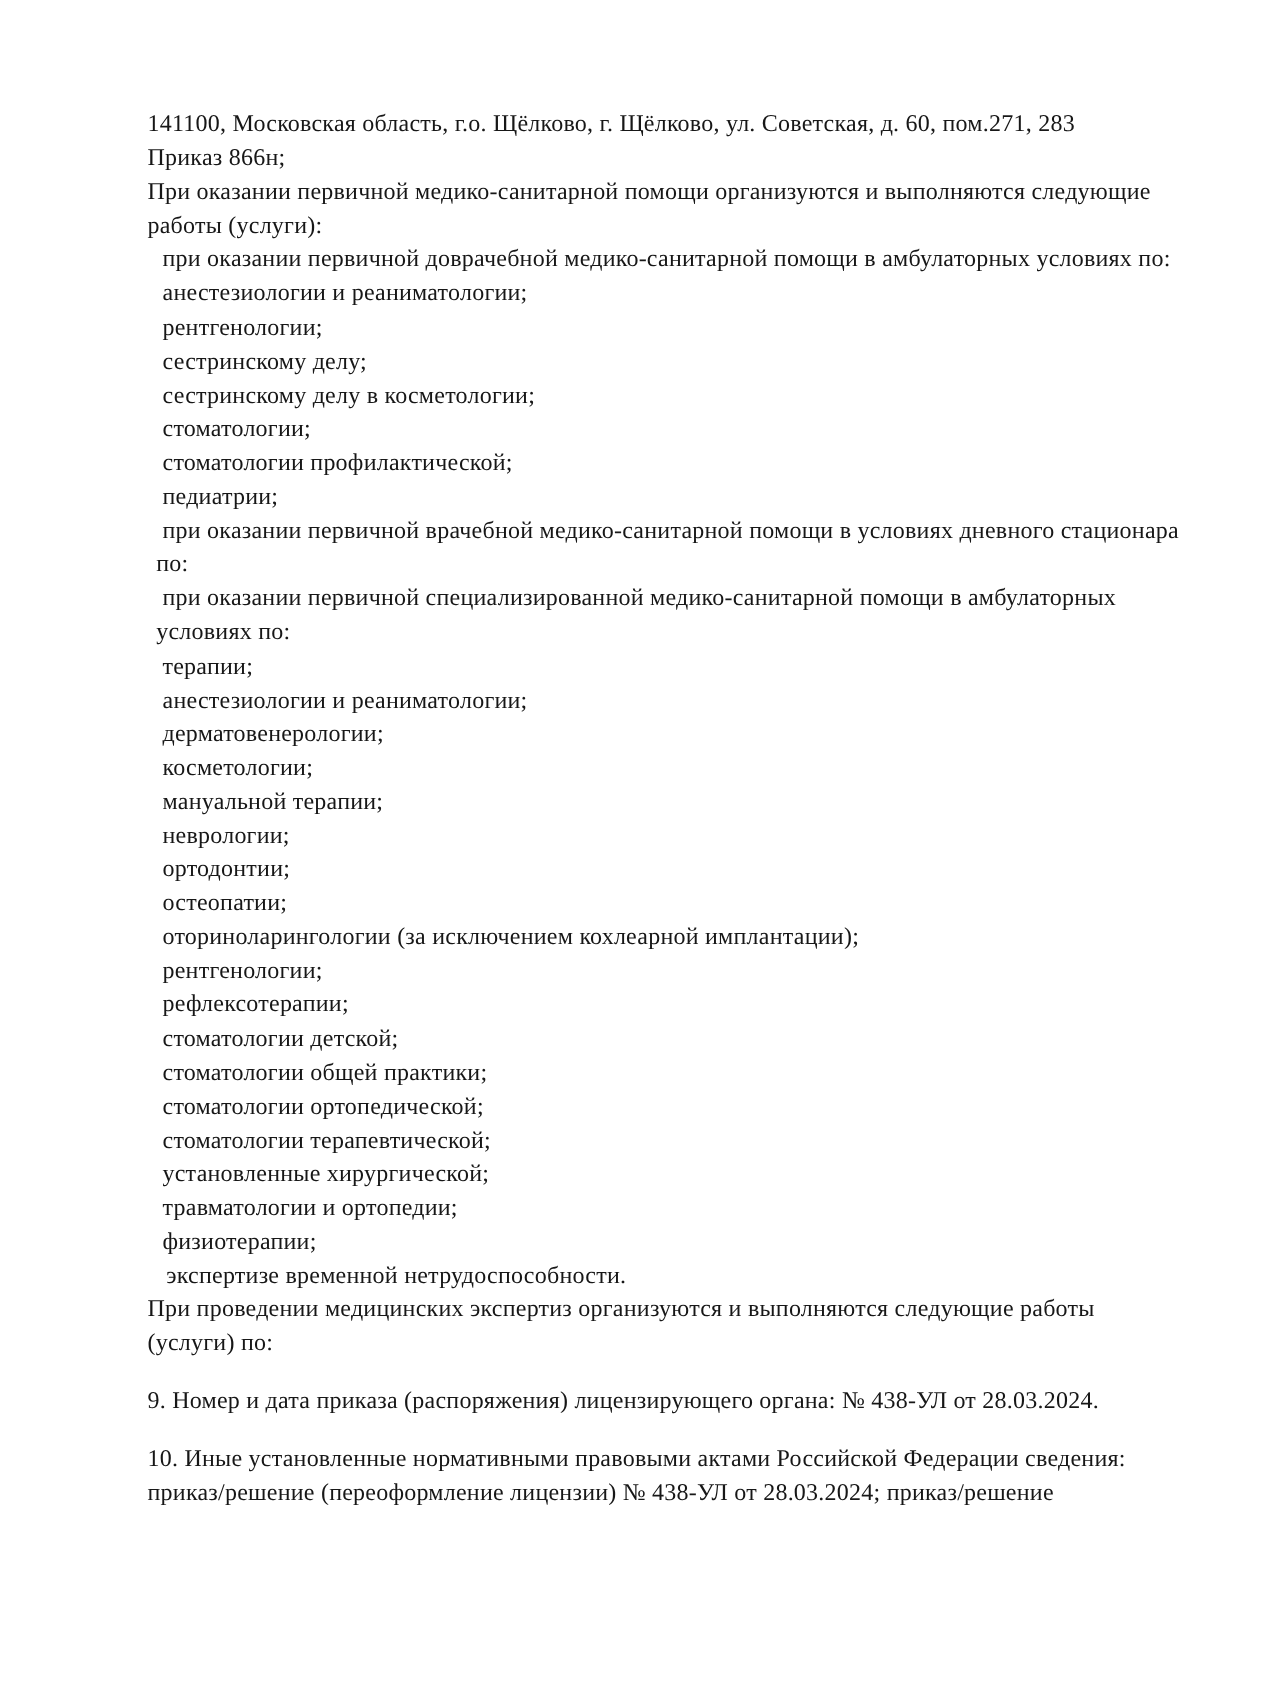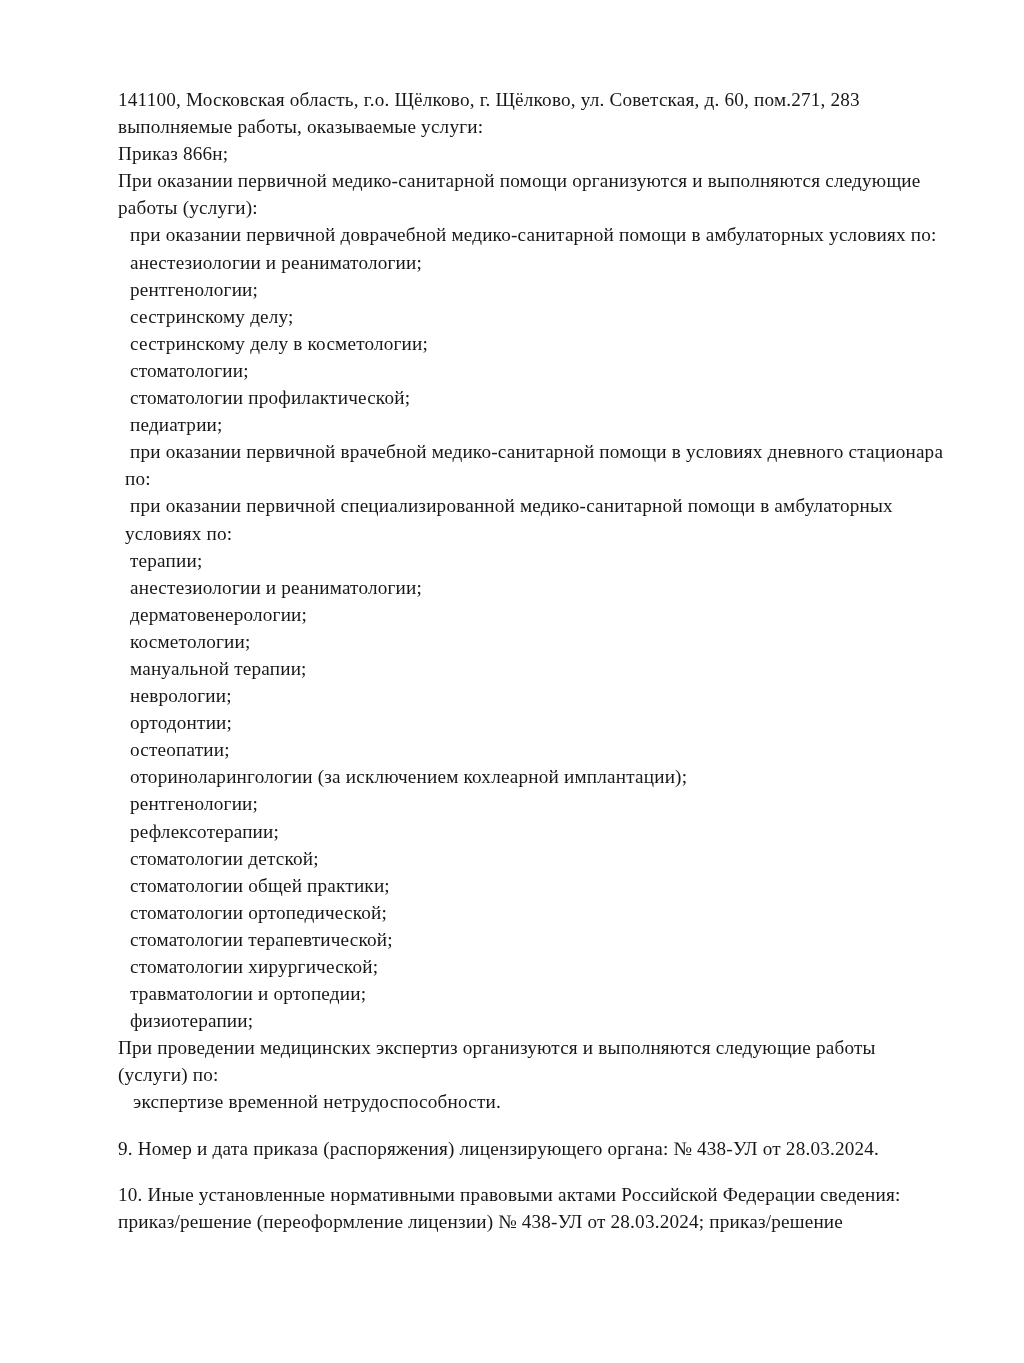--- a/index.html
+++ b/index.html
@@ -48,21 +48,20 @@
   .clause { }
 </style>
 </head>
 <body>
 
 <div class="page">
   <div class="doc-body">
 
     <div class="line lvl-0">141100, Московская область, г.о. Щёлково, г. Щёлково, ул. Советская, д. 60, пом.271, 283</div>
 
-    <div class="line lvl-0">выполняемые работы, оказываемые услуги:</div>
 
     <div class="line lvl-0">Приказ 866н;</div>
 
     <div class="line lvl-0">При оказании первичной медико-санитарной помощи организуются и выполняются следующие работы (услуги):</div>
 
     <div class="line lvl-1"> при оказании первичной доврачебной медико-санитарной помощи в амбулаторных условиях по:</div>
 
     <div class="line lvl-2">анестезиологии и реаниматологии;</div>
     <div class="line lvl-2">рентгенологии;</div>
     <div class="line lvl-2">сестринскому делу;</div>
@@ -84,26 +83,26 @@
     <div class="line lvl-2">неврологии;</div>
     <div class="line lvl-2">ортодонтии;</div>
     <div class="line lvl-2">остеопатии;</div>
     <div class="line lvl-2">оториноларингологии (за исключением кохлеарной имплантации);</div>
     <div class="line lvl-2">рентгенологии;</div>
     <div class="line lvl-2">рефлексотерапии;</div>
     <div class="line lvl-2">стоматологии детской;</div>
     <div class="line lvl-2">стоматологии общей практики;</div>
     <div class="line lvl-2">стоматологии ортопедической;</div>
     <div class="line lvl-2">стоматологии терапевтической;</div>
-    <div class="line lvl-2">стоматологии хирургической;</div>
+    <div class="line lvl-2">установленные хирургической;</div>
     <div class="line lvl-2">травматологии и ортопедии;</div>
     <div class="line lvl-2">физиотерапии;</div>
 
+    <div class="line lvl-1b"> экспертизе временной нетрудоспособности.</div>
+
     <div class="line lvl-0">При проведении медицинских экспертиз организуются и выполняются следующие работы (услуги) по:</div>
-
-    <div class="line lvl-1b"> экспертизе временной нетрудоспособности.</div>
 
     <div class="line lvl-0 clause gap-before">9. Номер и дата приказа (распоряжения) лицензирующего органа: № 438-УЛ от 28.03.2024.</div>
 
     <div class="line lvl-0 clause gap-before">10. Иные установленные нормативными правовыми актами Российской Федерации сведения: приказ/решение (переоформление лицензии) № 438-УЛ от 28.03.2024; приказ/решение</div>
 
   </div>
 </div>
 
 </body></html>

